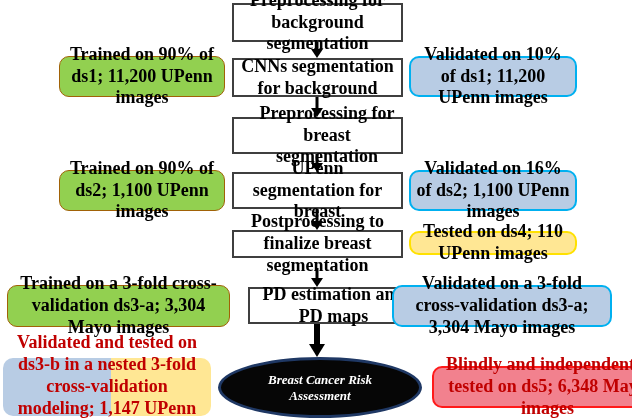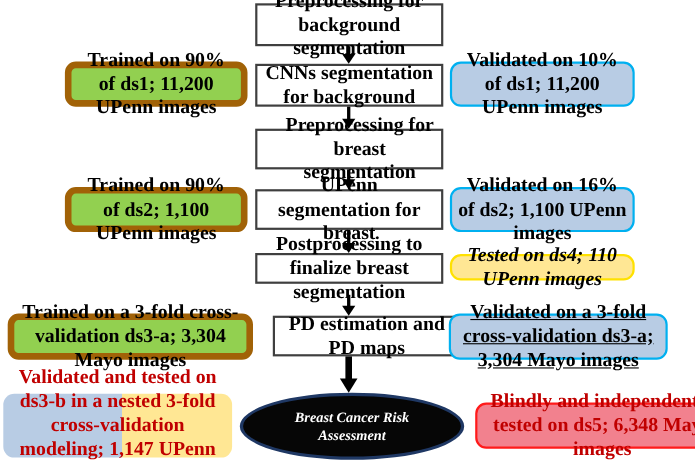--- a/index.html
+++ b/index.html
@@ -7,21 +7,21 @@
     width:632px;height:420px;position:relative;background:#ffffff;
     font-family:"Liberation Serif","DejaVu Serif",serif;
     overflow:hidden;
   }
   .node{
     position:absolute;display:flex;align-items:center;justify-content:center;
     text-align:center;font-weight:bold;font-size:18px;line-height:1.22;
     box-sizing:border-box;padding:2px 5px;color:#000;
   }
   .process{background:#ffffff;border:2px solid #3f3f3f;}
-  .train{background:#92d050;border:6px solid #a16207;border-radius:10px;}
+  .train{background:#92d050;border:1px solid #a16207;border-radius:10px;}
   .validate{background:#b8cce4;border:2px solid #00b0f0;border-radius:10px;}
   .test{background:#ffe794;border:2px solid #ffe100;border-radius:10px;}
   .blind{background:#f2818e;border:2px solid #ff1a1a;border-radius:10px;color:#c00000;}
   .mixed{
     background:linear-gradient(90deg,#b8cce4 0 52%,#ffe794 52% 100%);
     border-radius:10px;color:#c00000;
   }
   .final{
     background:#060606;border:3px solid #1f3864;border-radius:50%;
     color:#ffffff;font-size:13px;
@@ -87,19 +87,19 @@
   <div class="node train" style="left:59px;top:170px;width:166px;height:41px;">Trained on 90% of ds2; 1,100 UPenn images</div>
 
   <div class="node train" style="left:7px;top:285px;width:223px;height:42px;">Trained on a 3-fold cross-validation ds3-a; 3,304 Mayo images</div>
 
   <div class="node mixed" style="left:3px;top:358px;width:208px;height:58px;">Validated and tested on ds3-b in a nested 3-fold cross-validation modeling; 1,147 UPenn images</div>
 
   <div class="node validate" style="left:409px;top:56px;width:168px;height:41px;">Validated on 10% of ds1; 11,200 UPenn images</div>
 
   <div class="node validate" style="left:409px;top:170px;width:168px;height:41px;">Validated on 16% of ds2; 1,100 UPenn images</div>
 
-  <div class="node test" style="left:409px;top:231px;width:168px;height:24px;font-style:italic;">Tested on ds4; 110 UPenn images</div>
+  <div class="node test" style="left:409px;top:231px;width:168px;height:24px;">Tested on ds4; 110 UPenn images</div>
 
-  <div class="node validate" style="left:408px;top:285px;width:199px;height:42px;text-decoration:underline;">Validated on a 3-fold cross-validation ds3-a; 3,304 Mayo images</div>
+  <div class="node validate" style="left:392px;top:285px;width:220px;height:42px;">Validated on a 3-fold cross-validation ds3-a; 3,304 Mayo images</div>
 
   <div class="node blind" style="left:432px;top:366px;width:231px;height:42px;">Blindly and independently tested on ds5; 6,348 Mayo images</div>
 
 </div>
 
 </body></html>

